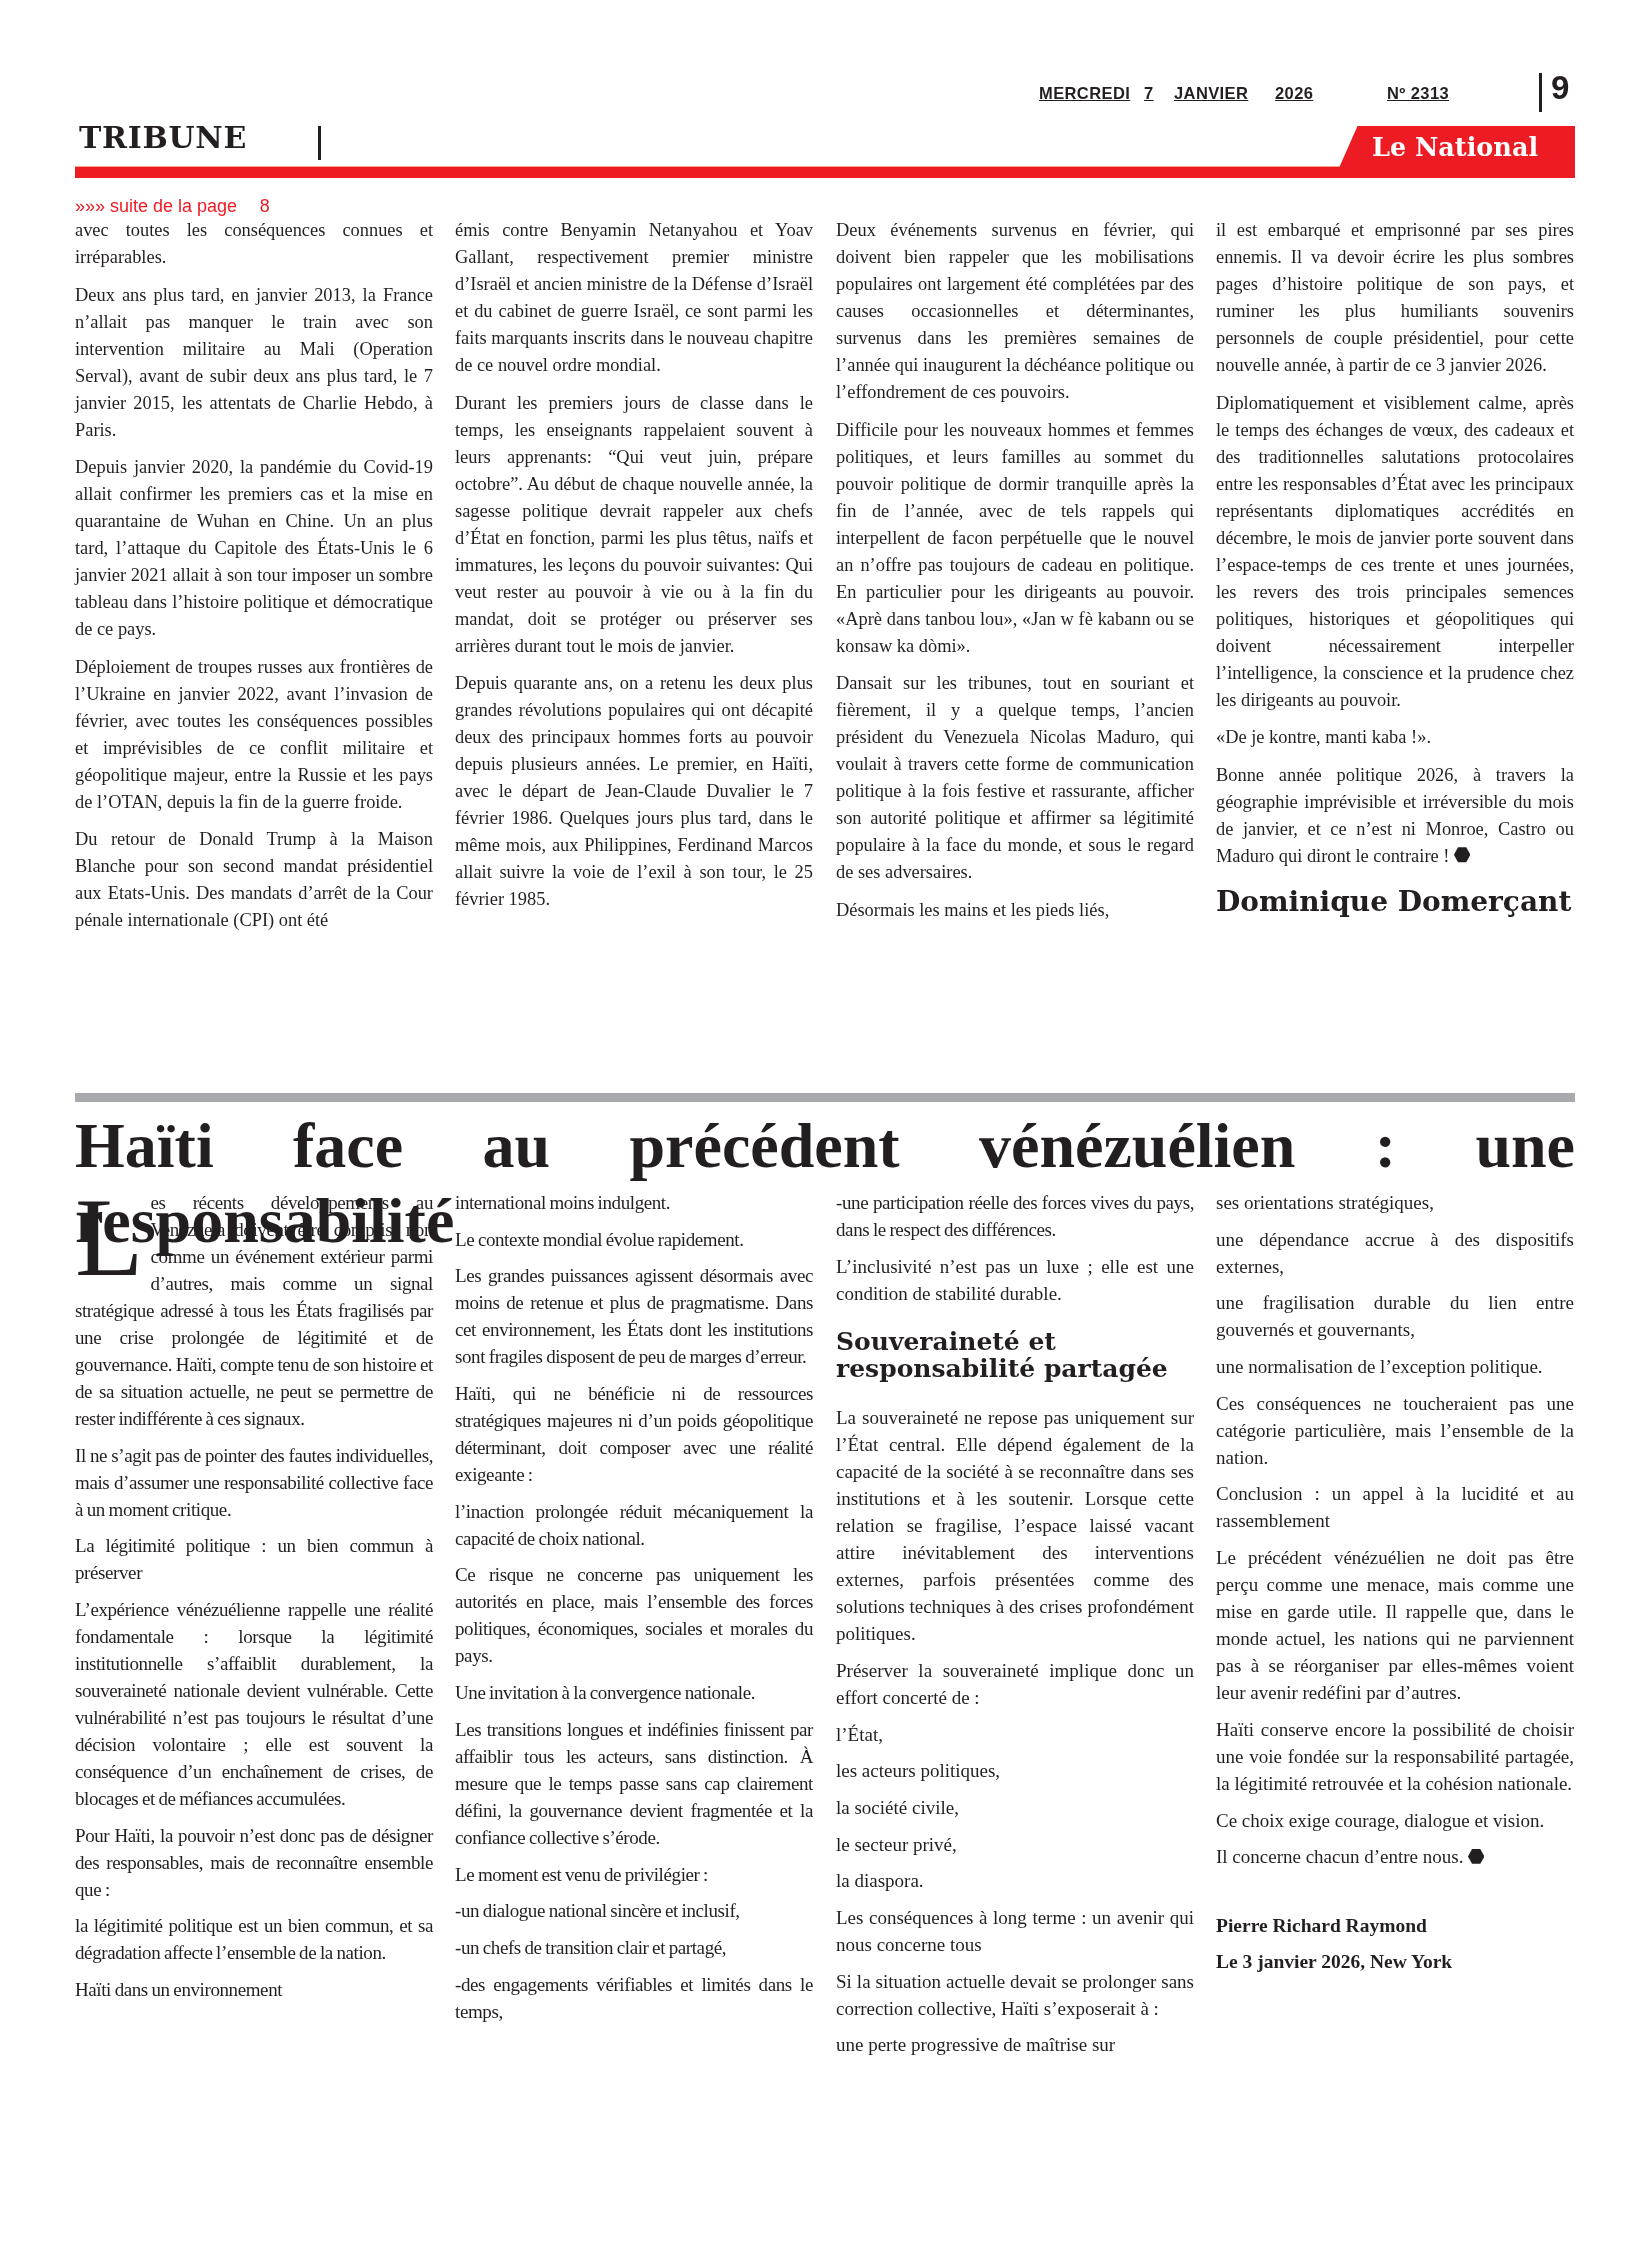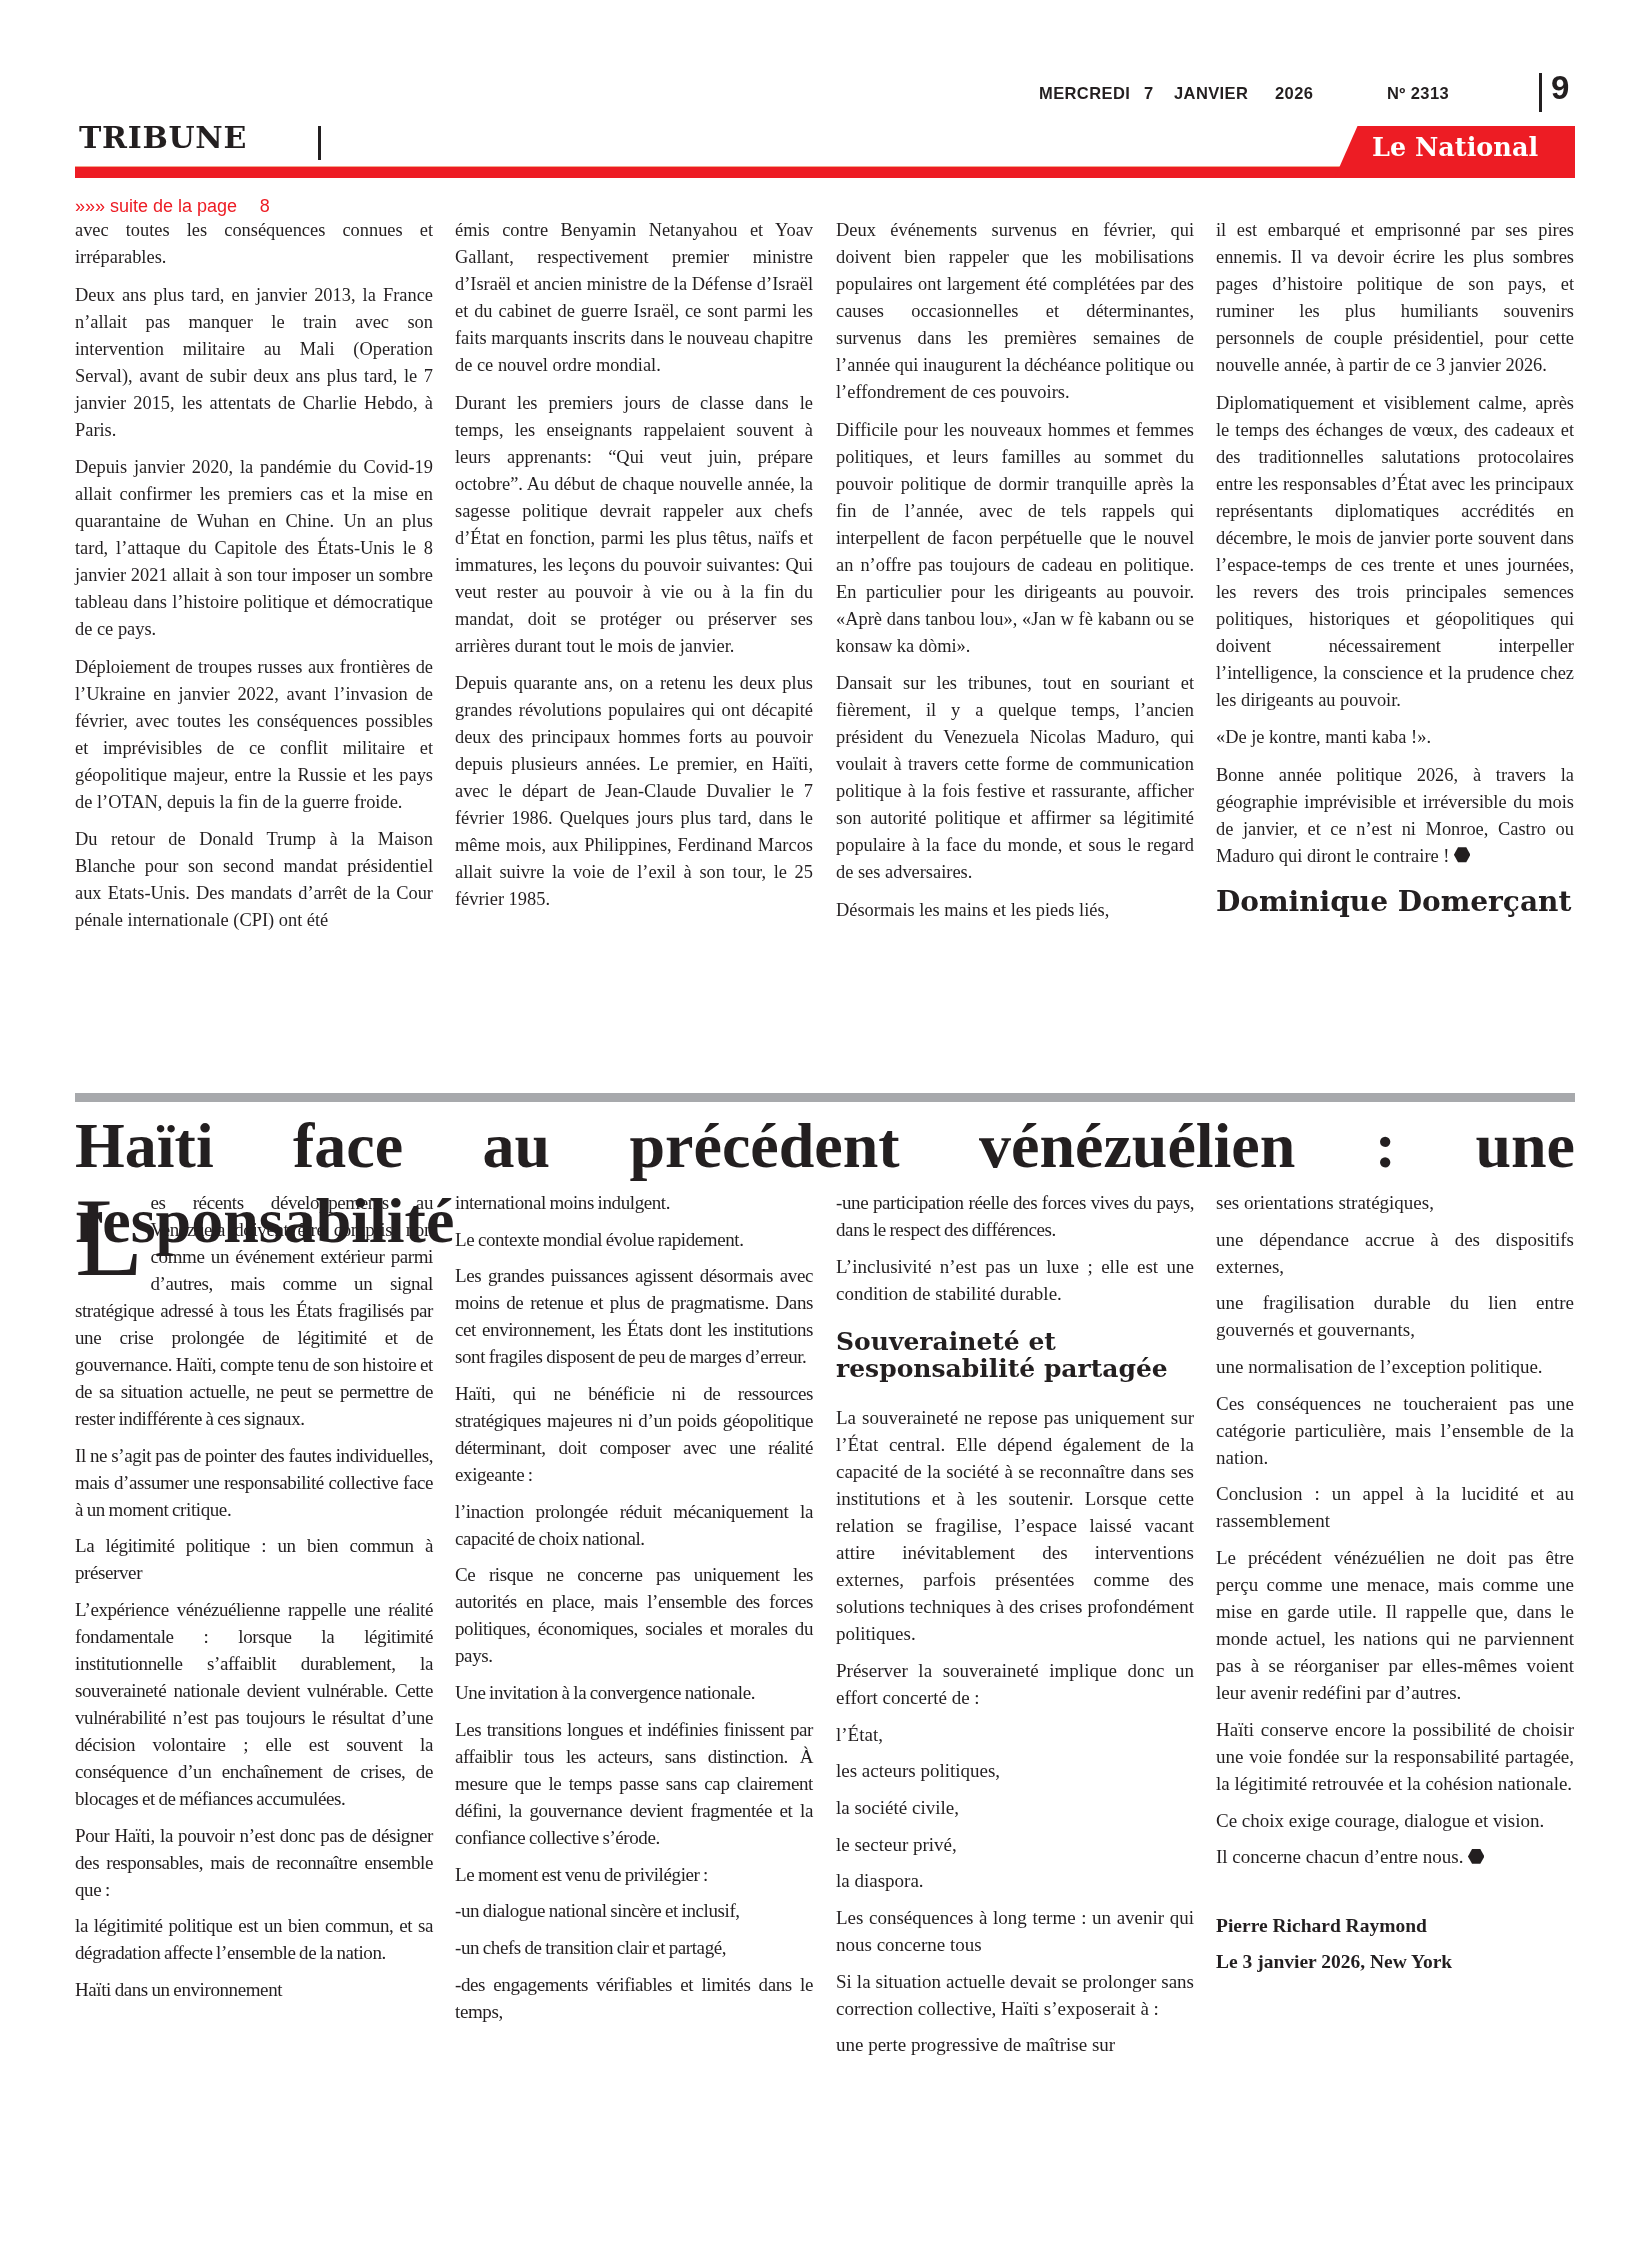--- a/index.html
+++ b/index.html
@@ -1,18 +1,18 @@
 <!DOCTYPE html>
 <html style="font-size:12px"><head>
 <meta charset="utf-8">
 <style>
   html,body{margin:0;padding:0;background:#fff;}
   body{width:1650px;height:2250px;position:relative;overflow:hidden;color:#231f20;font-family:"Liberation Serif","DejaVu Serif",serif;}
   .masthead-meta{position:absolute;top:84px;left:1039px;font-family:"Liberation Sans","DejaVu Sans",sans-serif;font-weight:bold;font-size:16.5px;letter-spacing:0.4px;display:flex;gap:0;}
-  .masthead-meta span{display:inline-block;}
+  .masthead-meta span{display:inline-block;text-decoration:underline;}
   .m-day{width:105px}.m-date{width:30px}.m-month{width:101px}.m-year{width:112px}.m-num{width:71px}
   .page-bar{position:absolute;top:73px;left:1539px;width:3px;height:39px;background:#231f20;}
   .page-num{position:absolute;top:69px;left:1551px;font-family:"Liberation Sans","DejaVu Sans",sans-serif;font-weight:bold;font-size:33px;}
   .section-title{position:absolute;top:120px;left:79px;font-family:"DejaVu Serif","Liberation Serif",serif;font-weight:bold;font-size:30px;letter-spacing:0.7px;}
   .section-sep{position:absolute;top:126px;left:318px;width:3px;height:34px;background:#231f20;}
   .red-rule{position:absolute;top:166px;left:75px;width:1500px;height:10.5px;background:#ed1c24;border-top:1.5px solid #f3a38a;}
   .brand-tab{position:absolute;top:126px;left:1335px;width:240px;height:51px;background:#ed1c24;clip-path:polygon(22.5px 0,100% 0,100% 100%,0 100%);}
   .brand-name{position:absolute;top:132px;left:1372px;color:#fff;font-family:"DejaVu Serif","Liberation Serif",serif;font-weight:bold;font-size:25.5px;}
   .continued{position:absolute;top:196px;left:75px;color:#ed1c24;font-family:"Liberation Sans","DejaVu Sans",sans-serif;font-size:18px;}
   .continued .pg{margin-left:22.5px;}
@@ -56,21 +56,21 @@
 <div class="brand-tab"></div>
 <div class="brand-name">Le National</div>
 
 <div class="continued">
   <span>»»» suite de la page</span><span class="pg">8</span>
 </div>
 
 <div class="col top1">
   <p>avec toutes les conséquences connues et irréparables.</p>
   <p>Deux ans plus tard, en janvier 2013, la France n’allait pas manquer le train avec son intervention militaire au Mali (Operation Serval), avant de subir deux ans plus tard, le 7 janvier 2015, les attentats de Charlie Hebdo, à Paris.</p>
-  <p>Depuis janvier 2020, la pandémie du Covid-19 allait confirmer les premiers cas et la mise en quarantaine de Wuhan en Chine. Un an plus tard, l’attaque du Capitole des États-Unis le 8 janvier 2021 allait à son tour imposer un sombre tableau dans l’histoire politique et démocratique de ce pays.</p>
+  <p>Depuis janvier 2020, la pandémie du Covid-19 allait confirmer les premiers cas et la mise en quarantaine de Wuhan en Chine. Un an plus tard, l’attaque du Capitole des États-Unis le 6 janvier 2021 allait à son tour imposer un sombre tableau dans l’histoire politique et démocratique de ce pays.</p>
   <p>Déploiement de troupes russes aux frontières de l’Ukraine en janvier 2022, avant l’invasion de février, avec toutes les conséquences possibles et imprévisibles de ce conflit militaire et géopolitique majeur, entre la Russie et les pays de l’OTAN, depuis la fin de la guerre froide.</p>
   <p>Du retour de Donald Trump à la Maison Blanche pour son second mandat présidentiel aux Etats-Unis. Des mandats d’arrêt de la Cour pénale internationale (CPI) ont été</p>
 </div>
 <div class="col top2">
   <p>émis contre Benyamin Netanyahou et Yoav Gallant, respectivement premier ministre d’Israël et ancien ministre de la Défense d’Israël et du cabinet de guerre Israël, ce sont parmi les faits marquants inscrits dans le nouveau chapitre de ce nouvel ordre mondial.</p>
   <p>Durant les premiers jours de classe dans le temps, les enseignants rappelaient souvent à leurs apprenants: “Qui veut juin, prépare octobre”. Au début de chaque nouvelle année, la sagesse politique devrait rappeler aux chefs d’État en fonction, parmi les plus têtus, naïfs et immatures, les leçons du pouvoir suivantes: Qui veut rester au pouvoir à vie ou à la fin du mandat, doit se protéger ou préserver ses arrières durant tout le mois de janvier.</p>
   <p>Depuis quarante ans, on a retenu les deux plus grandes révolutions populaires qui ont décapité deux des principaux hommes forts au pouvoir depuis plusieurs années. Le premier, en Haïti, avec le départ de Jean-Claude Duvalier le 7 février 1986. Quelques jours plus tard, dans le même mois, aux Philippines, Ferdinand Marcos allait suivre la voie de l’exil à son tour, le 25 février 1985.</p>
 </div>
 <div class="col top3">
   <p>Deux événements survenus en février, qui doivent bien rappeler que les mobilisations populaires ont largement été complétées par des causes occasionnelles et déterminantes, survenus dans les premières semaines de l’année qui inaugurent la déchéance politique ou l’effondrement de ces pouvoirs.</p>

